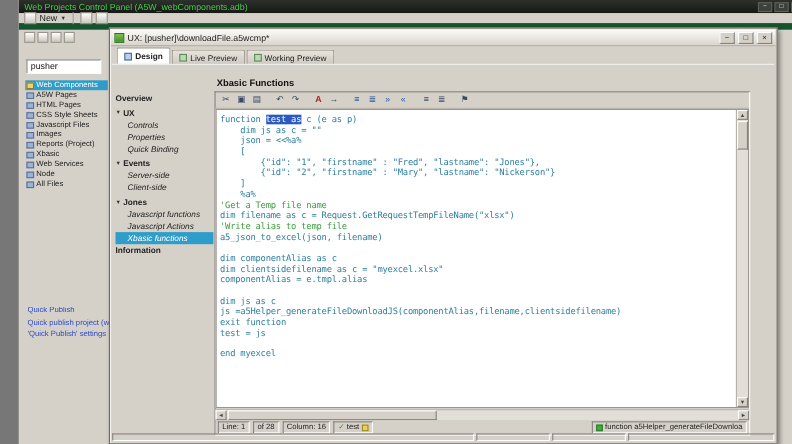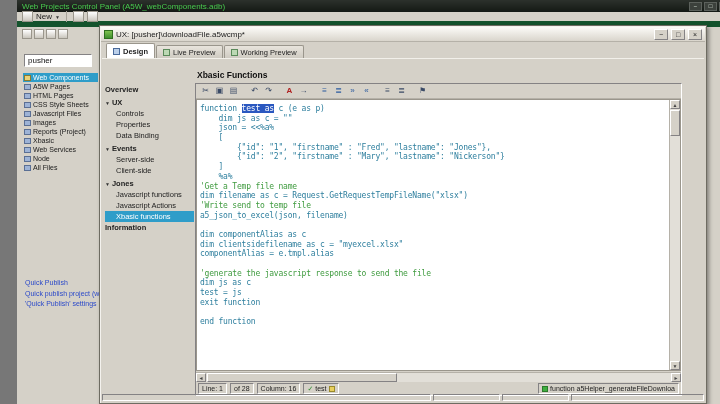--- a/index.html
+++ b/index.html
@@ -43,21 +43,21 @@
   .tab-icon{width:7px;height:7px;border:1px solid #4a6a9a;background:#bcd0ea;flex:0 0 auto;}
   .ti-live-preview,.ti-working-preview{border-color:#5a8a5a;background:#bcd9b4;}
   .panel-title{position:absolute;left:97px;top:44px;font-size:8.5px;font-weight:bold;color:#101010;}
 
   
   .nav{position:absolute;left:5px;top:58px;width:89px;}
   .nav-row{display:flex;align-items:center;height:11px;font-size:7.5px;color:#222;white-space:nowrap;overflow:hidden;cursor:default;}
   .nav-row.header{font-weight:bold;}
   .nav-row.section{font-weight:bold;margin-top:2px;}
   .nav-row .tri{font-size:5px;margin-right:2px;color:#333;}
-  .nav-row.item{padding-left:11px;}
+  .nav-row.item{padding-left:11px;font-style:italic;}
   .nav-row.selected{background:#2f9dc9;color:#fff;}
 
   
   .editor{position:absolute;left:95px;top:57px;width:487px;height:313px;background:#d5d1c8;border:1px solid;border-color:#848284 #ffffff #ffffff #848284;}
   .ed-toolbar{position:absolute;left:0;top:0;right:0;height:15px;display:flex;align-items:center;gap:1px;padding:1px 3px;border-bottom:1px solid #b5b1a8;}
   .ed-icon{width:13px;height:12px;font-size:8px;line-height:11px;text-align:center;color:#3a4a66;cursor:pointer;}
   .ed-icon.gap{margin-left:7px;}
   .ic-font-color{color:#b02020;font-weight:bold;}
   .ic-bullet-list,.ic-numbered-list,.ic-indent,.ic-outdent{color:#2a5aa0;}
   .code-area{position:absolute;left:0;top:15px;right:0;bottom:24px;background:#ffffff;border:1px solid #9a968c;overflow:hidden;}
@@ -205,21 +205,21 @@
           <span class="tri">▼</span>
           <span class="nav-label">UX</span>
         </div>
         <div class="nav-row item">
           <span class="nav-label">Controls</span>
         </div>
         <div class="nav-row item">
           <span class="nav-label">Properties</span>
         </div>
         <div class="nav-row item">
-          <span class="nav-label">Data Binding</span>
+          <span class="nav-label">Quick Binding</span>
         </div>
         <div class="nav-row section">
           <span class="tri">▼</span>
           <span class="nav-label">Events</span>
         </div>
         <div class="nav-row item">
           <span class="nav-label">Server-side</span>
         </div>
         <div class="nav-row item">
           <span class="nav-label">Client-side</span>
@@ -265,33 +265,33 @@
             <div class="code-line"><span class="seg-code">function </span><span class="seg-selected">test as</span><span class="seg-code"> c (e as p)</span></div>
             <div class="code-line"><span class="seg-code">    dim js as c = ""</span></div>
             <div class="code-line"><span class="seg-code">    json = &lt;&lt;%a%</span></div>
             <div class="code-line"><span class="seg-code">    [</span></div>
             <div class="code-line"><span class="seg-code">        {"id": "1", "firstname" : "Fred", "lastname": "Jones"},</span></div>
             <div class="code-line"><span class="seg-code">        {"id": "2", "firstname" : "Mary", "lastname": "Nickerson"}</span></div>
             <div class="code-line"><span class="seg-code">    ]</span></div>
             <div class="code-line"><span class="seg-code">    %a%</span></div>
             <div class="code-line"><span class="seg-comment">'Get a Temp file name</span></div>
             <div class="code-line"><span class="seg-code">dim filename as c = Request.GetRequestTempFileName("xlsx")</span></div>
-            <div class="code-line"><span class="seg-comment">'Write send to temp file</span></div>
+            <div class="code-line"><span class="seg-comment">'Write alias to temp file</span></div>
             <div class="code-line"><span class="seg-code">a5_json_to_excel(json, filename)</span></div>
             <div class="code-line"><span class="seg-code"> </span></div>
             <div class="code-line"><span class="seg-code">dim componentAlias as c</span></div>
             <div class="code-line"><span class="seg-code">dim clientsidefilename as c = "myexcel.xlsx"</span></div>
             <div class="code-line"><span class="seg-code">componentAlias = e.tmpl.alias</span></div>
             <div class="code-line"><span class="seg-code"> </span></div>
-            <div class="code-line"><span class="seg-comment">'generate the javascript response to send the file</span></div>
             <div class="code-line"><span class="seg-code">dim js as c</span></div>
+            <div class="code-line"><span class="seg-code">js =a5Helper_generateFileDownloadJS(componentAlias,filename,clientsidefilename)</span></div>
+            <div class="code-line"><span class="seg-code">exit function</span></div>
             <div class="code-line"><span class="seg-code">test = js</span></div>
-            <div class="code-line"><span class="seg-code">exit function</span></div>
             <div class="code-line"><span class="seg-code"> </span></div>
-            <div class="code-line"><span class="seg-code">end function</span></div>
+            <div class="code-line"><span class="seg-code">end myexcel</span></div>
           </div>
         <div class="vscroll">
           <span class="sb-btn up">▲</span>
           <span class="vthumb"></span>
           <span class="sb-btn down">▼</span>
         </div>
       </div>
 
       <div class="hscroll">
         <span class="sb-btn left">◄</span>

